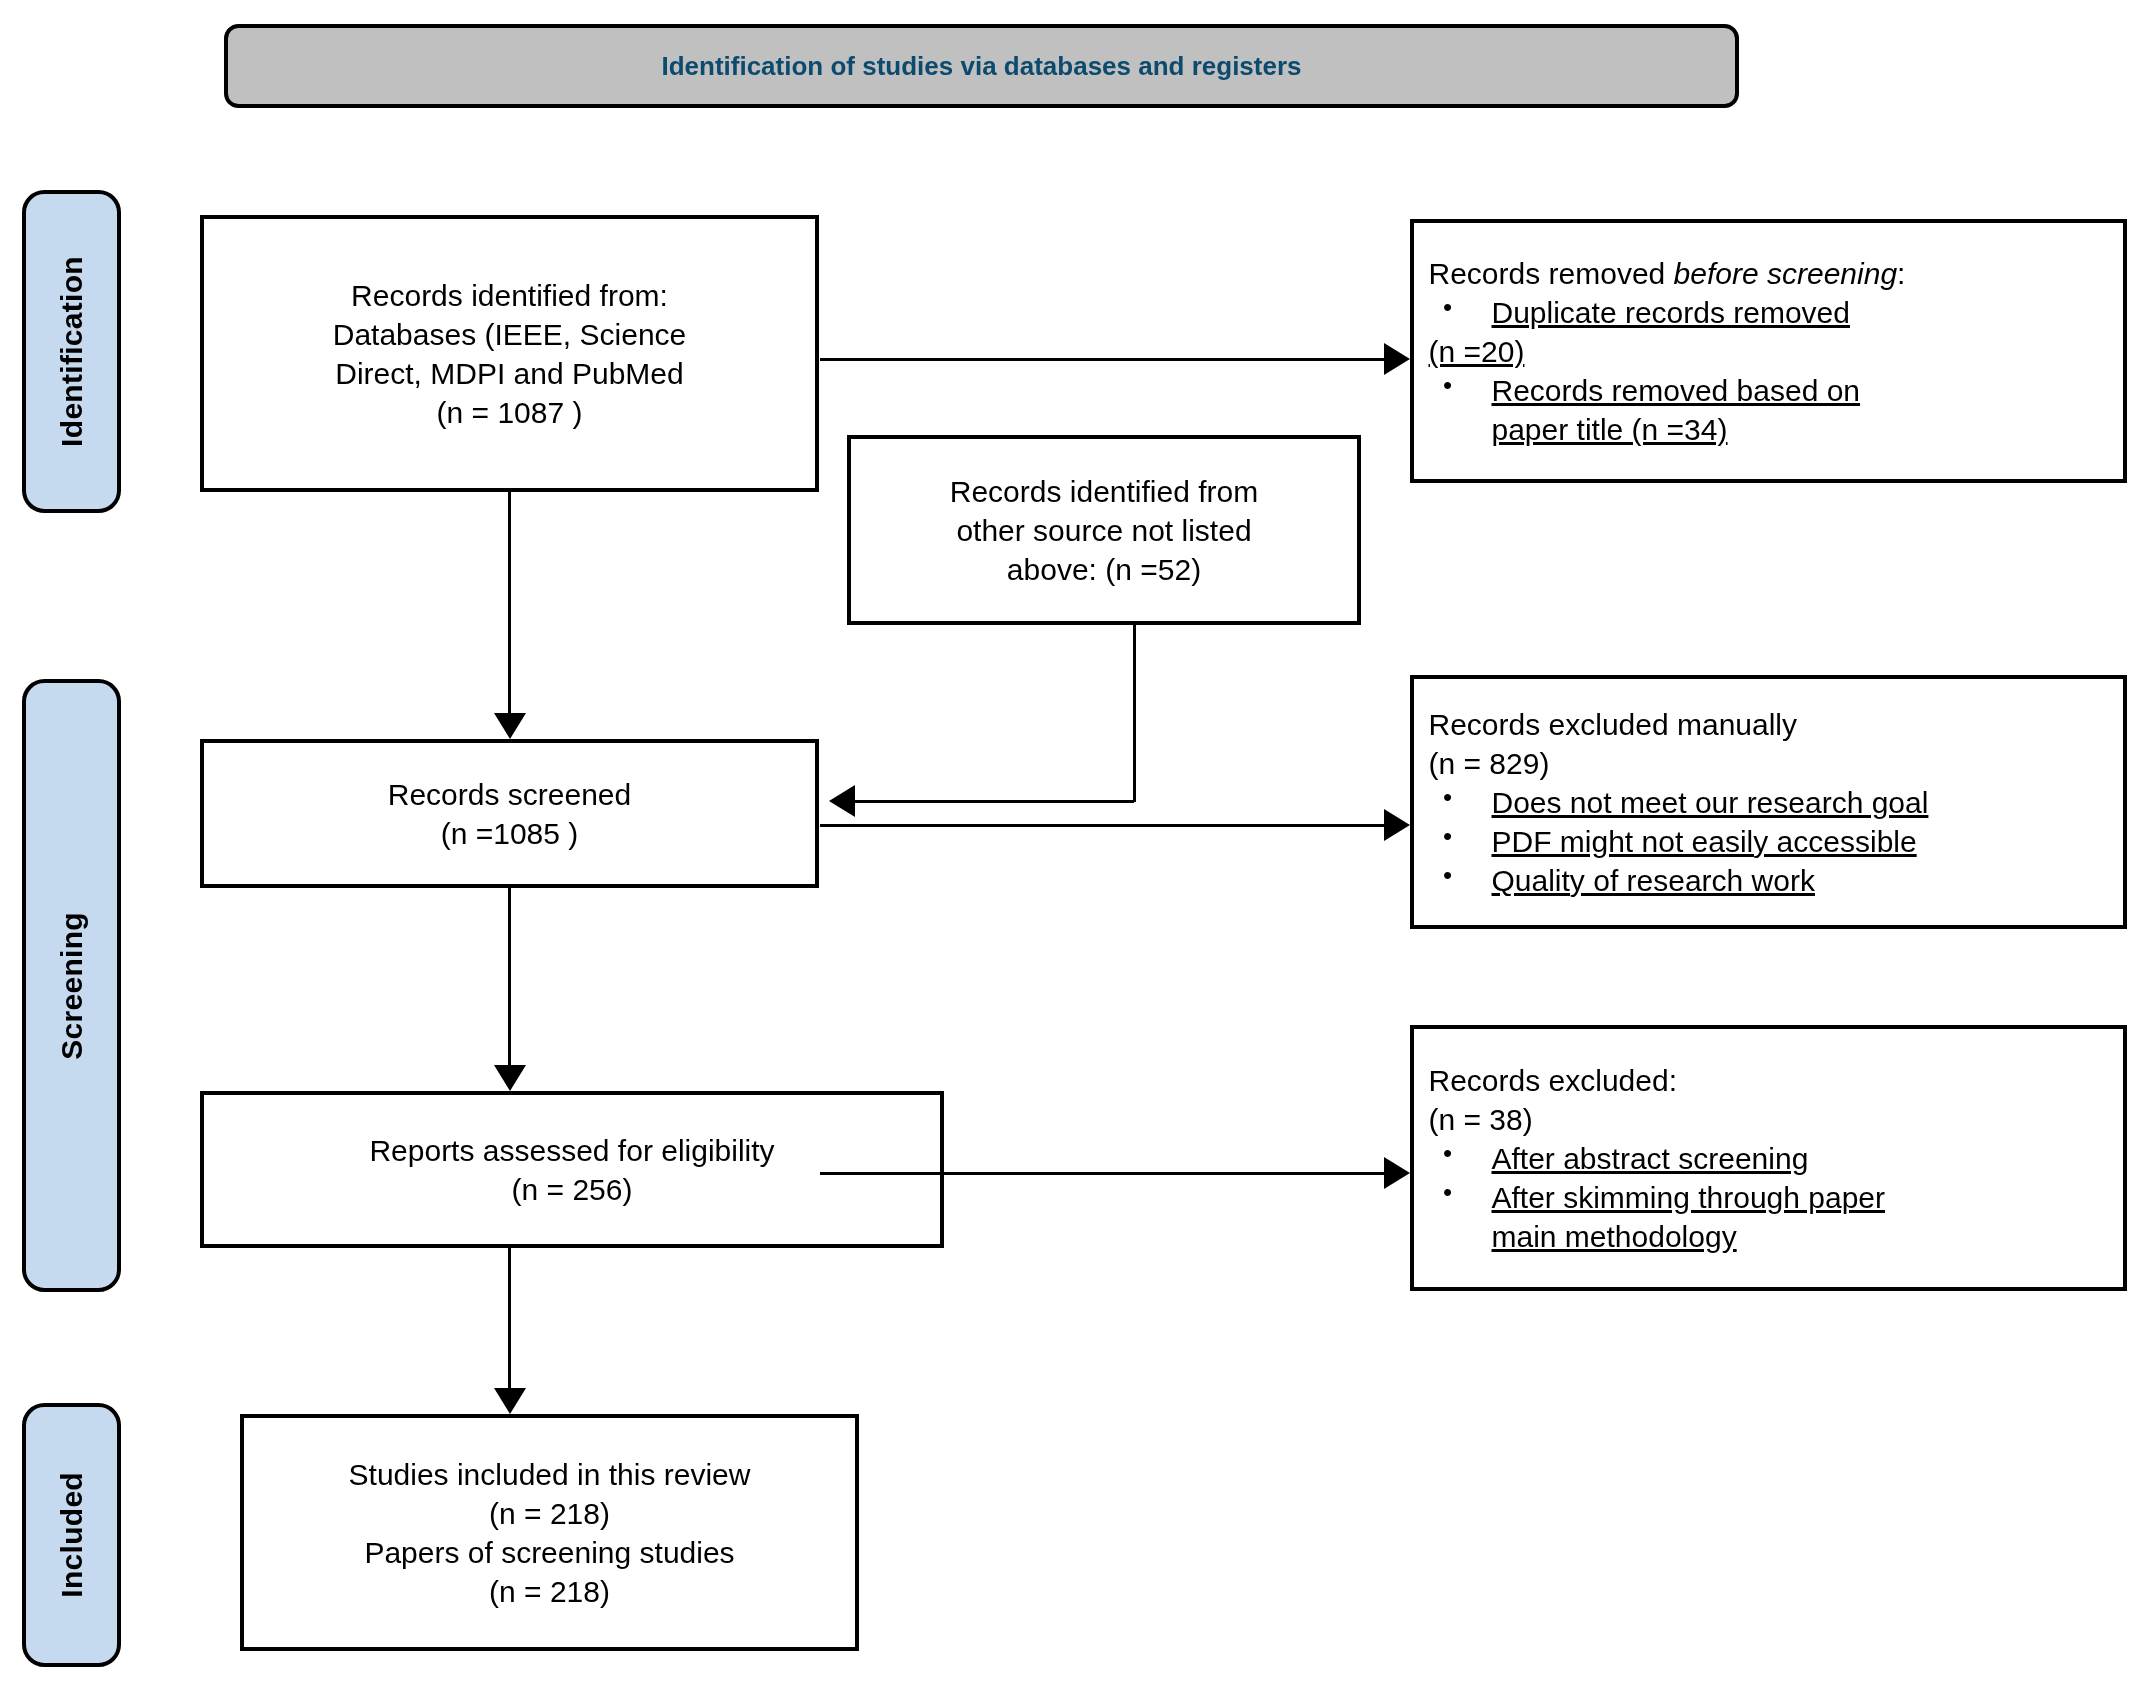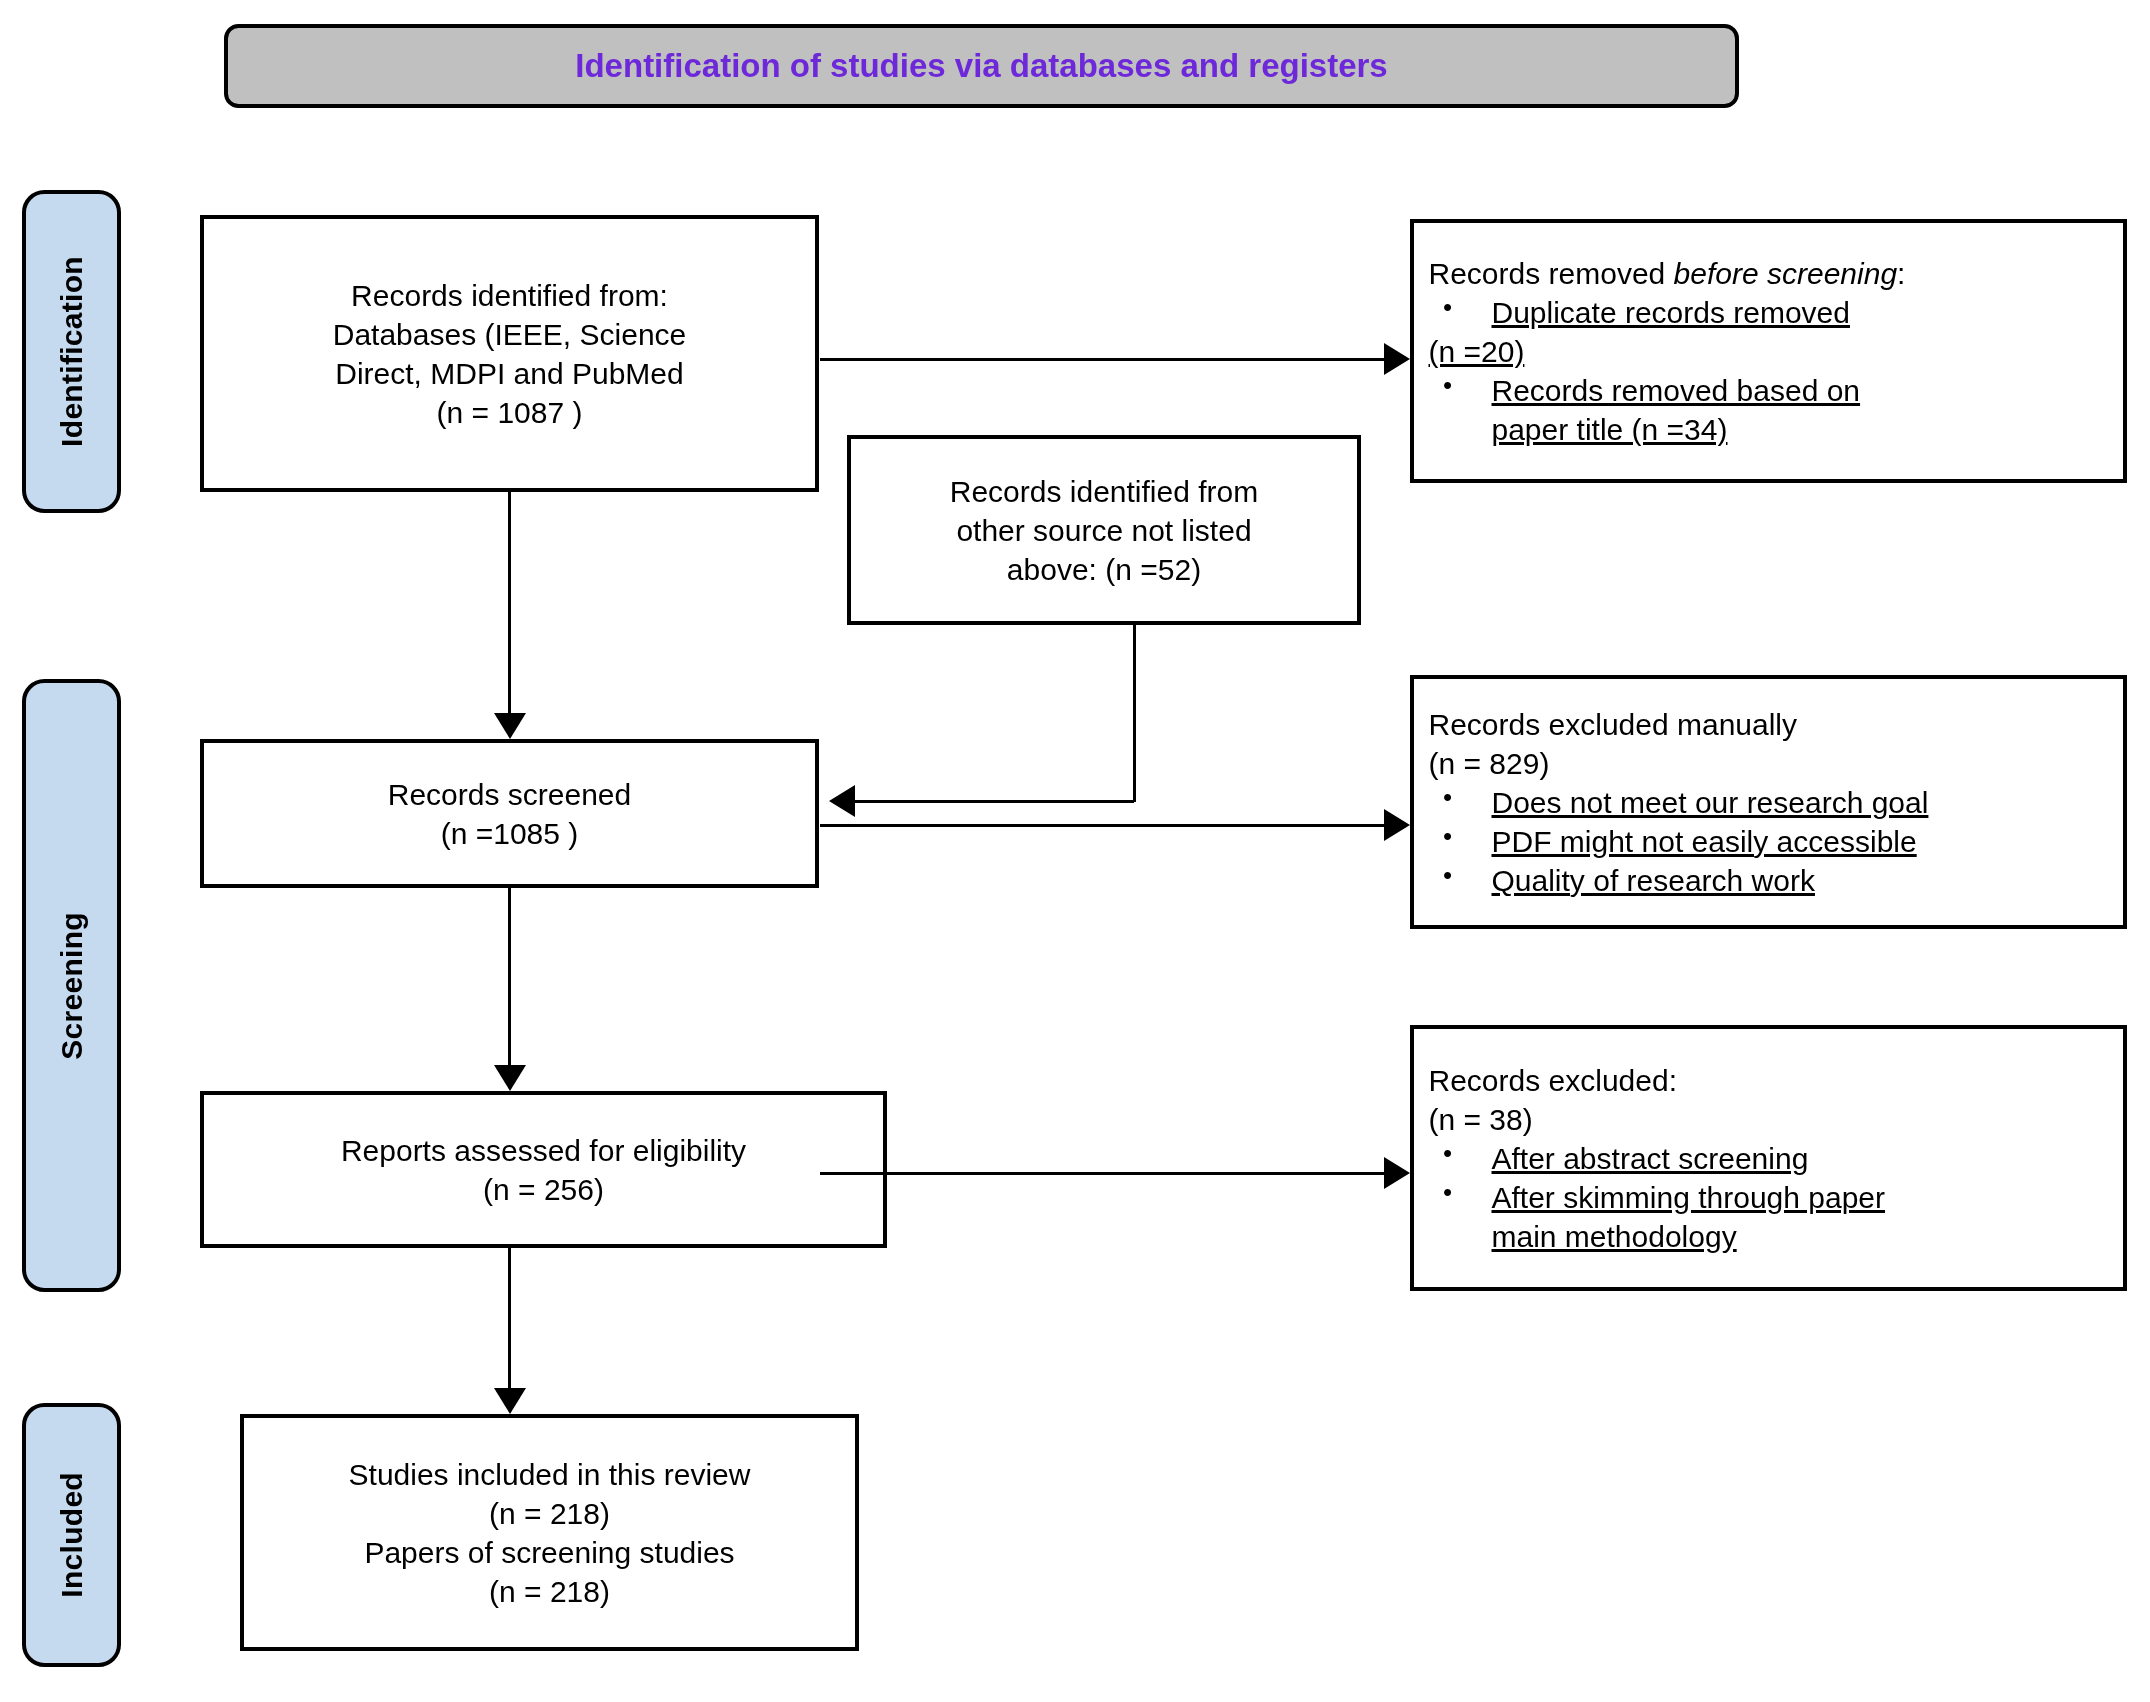--- a/index.html
+++ b/index.html
@@ -51,22 +51,22 @@
     background: #c0c0c0;
     border: 4.6px solid #000000;
     border-radius: 14.5px;
     box-sizing: border-box;
     display: flex;
     align-items: center;
     justify-content: center;
   }
   #banner .banner-text {
     font-weight: bold;
-    font-size: 33px;
-    color: #6d28d9;
+    font-size: 26px;
+    color: #0c4a6e;
     text-align: left;
   }
 
   
   .fbox {
     position: absolute;
     background: #ffffff;
     border: 4px solid #000000;
     box-sizing: border-box;
     display: flex;
@@ -207,21 +207,21 @@
   <div class="fbox left" style="left:1410px; top:675px; width:717px; height:254px;">
     <span class="ln">Records excluded manually</span>
     <span class="ln">(n = 829)</span>
     <ul class="blist">
       <li>Does not meet our research goal</li>
       <li>PDF might not easily accessible</li>
       <li>Quality of research work</li>
     </ul>
   </div>
 
-  <div class="fbox center" style="left:200px; top:1091px; width:687px; height:157px;">
+  <div class="fbox center" style="left:200px; top:1091px; width:744px; height:157px;">
     <span class="ln">Reports assessed for eligibility</span>
     <span class="ln">(n = 256)</span>
   </div>
 
   <div class="fbox left" style="left:1410px; top:1025px; width:717px; height:266px;">
     <span class="ln">Records excluded:</span>
     <span class="ln"> (n = 38)</span>
     <ul class="blist">
       <li>After abstract screening</li>
       <li>After skimming through paper</li>

